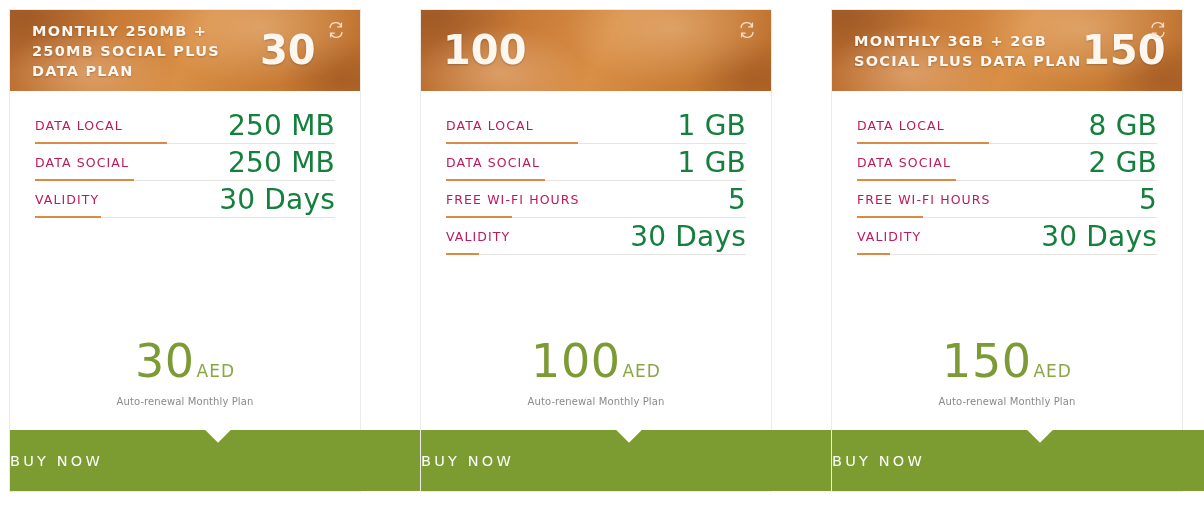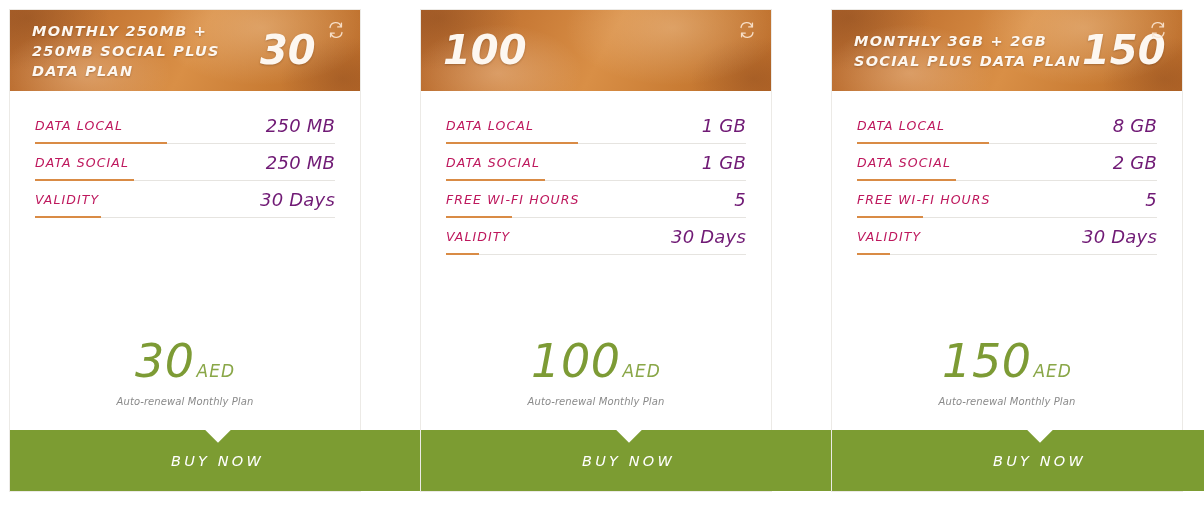--- a/index.html
+++ b/index.html
@@ -14,21 +14,20 @@
 
   .deck {
     position: relative;
     width: 1204px;
     height: 509px;
     display: flex;
     align-items: flex-start;
     padding: 9px 0 0 9px;
     box-sizing: border-box;
     gap: 59px;
-    font-style: italic;
   }
 
   .card {
     position: relative;
     width: 352px;
     height: 483px;
     background: #ffffff;
     border: 1px solid #eceae6;
     box-sizing: border-box;
     display: flex;
@@ -111,22 +110,22 @@
 
   .spec-label {
     color: #be185d;
     font-size: 12.5px;
     letter-spacing: 1.1px;
     text-transform: uppercase;
     white-space: nowrap;
   }
 
   .spec-value {
-    color: #701a75;
-    font-size: 18px;
+    color: #15803d;
+    font-size: 28px;
     letter-spacing: 0.2px;
     white-space: nowrap;
   }
 
   
   .price-block {
     flex: 0 0 auto;
     text-align: center;
     padding-bottom: 22px;
   }
@@ -162,21 +161,20 @@
 
   
   .buy-button {
     position: relative;
     height: 61px;
     margin-top: 1px;
     background: #7c9c32;
     color: #ffffff;
     display: flex;
     align-items: center;
-    justify-content: center;
     font-size: 14.5px;
     letter-spacing: 3.2px;
     cursor: pointer;
     overflow: hidden;
     flex: 0 0 61px;
     width: 415px;
     box-sizing: border-box;
   }
 
   .buy-button .notch {

